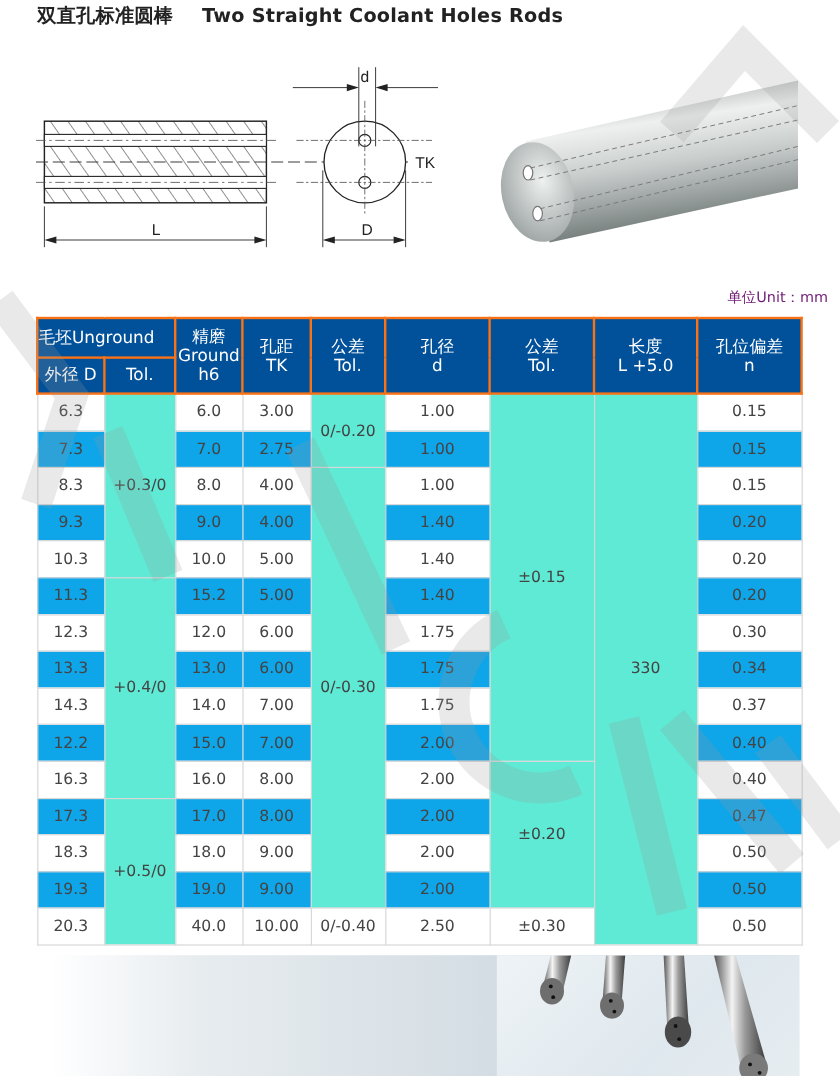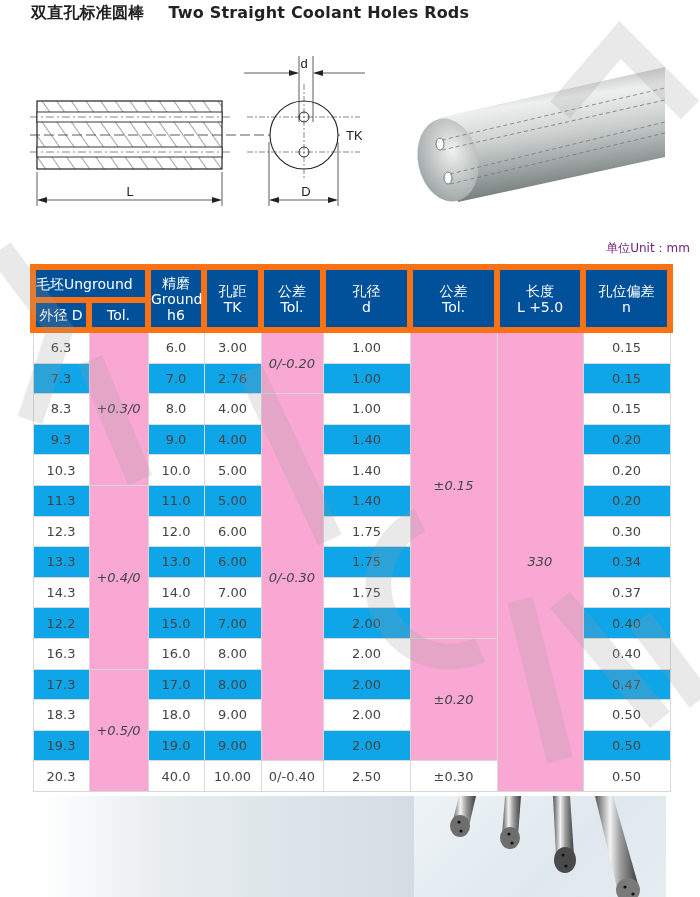--- a/index.html
+++ b/index.html
@@ -3,24 +3,24 @@
 <meta charset="utf-8">
 <style>
   html,body{margin:0;padding:0;}
   body{width:700px;height:897px;background:#fff;position:relative;overflow:hidden;font-family:"DejaVu Sans","Liberation Sans",sans-serif;color:#333;}
   .title{position:absolute;left:31px;top:3px;font-size:16px;font-weight:bold;color:#222;white-space:nowrap;letter-spacing:0.2px;}
   .title .en{margin-left:24px;}
   .drawing{position:absolute;left:0;top:40px;}
   .rod3d{position:absolute;left:400px;top:40px;}
   .unit{position:absolute;right:10px;top:240px;font-size:12px;color:#701a75;}
   table.spec{position:absolute;left:30px;top:264px;border-collapse:collapse;table-layout:fixed;width:637px;}
-  table.spec th{background:#00509a;color:#fff;font-weight:normal;font-size:14px;line-height:16px;border:6px solid #f97316;padding:0;text-align:center;}
+  table.spec th{background:#00509a;color:#fff;font-weight:normal;font-size:14px;line-height:16px;border:2px solid #f97316;padding:0;text-align:center;}
   table.spec td{font-size:13px;color:#444;border:1px solid #d8d8d8;text-align:center;height:29.6px;padding:0;background:#fff;}
   table.spec td.b{background:#0ea5e9;}
-  table.spec td.merge{background:#f9a8d4;font-style:italic;}
+  table.spec td.merge{background:#5eead4;}
   .banner{position:absolute;left:42px;top:796px;width:624px;height:101px;background:linear-gradient(to right,#fff 0%,#e7ecef 20%,#d6dfe5 55%,#c7d3db 75%);}
   .banner .photo{position:absolute;left:372px;top:0;width:252px;height:101px;background:linear-gradient(135deg,#eef3f6 0%,#dfe8ee 60%,#e6edf1 100%);overflow:hidden;}
   .watermark{position:absolute;left:0;top:0;width:700px;height:897px;pointer-events:none;}
 </style>
 </head>
 <body>
 
 <div class="title">
   <span>双直孔标准圆棒</span><span class="en">Two Straight Coolant Holes Rods</span>
 </div>
@@ -132,21 +132,21 @@
       <td>3.00</td>
       <td rowspan="2" class="merge">0/-0.20</td>
       <td>1.00</td>
       <td rowspan="10" class="merge">±0.15</td>
       <td rowspan="15" class="merge">330</td>
       <td>0.15</td>
     </tr>
     <tr>
       <td class="b">7.3</td>
       <td class="b">7.0</td>
-      <td class="b">2.76</td>
+      <td class="b">2.75</td>
       <td class="b">1.00</td>
       <td class="b">0.15</td>
     </tr>
     <tr>
       <td>8.3</td>
       <td>8.0</td>
       <td>4.00</td>
       <td rowspan="12" class="merge">0/-0.30</td>
       <td>1.00</td>
       <td>0.15</td>
@@ -161,21 +161,21 @@
     <tr>
       <td>10.3</td>
       <td>10.0</td>
       <td>5.00</td>
       <td>1.40</td>
       <td>0.20</td>
     </tr>
     <tr>
       <td class="b">11.3</td>
       <td rowspan="6" class="merge">+0.4/0</td>
-      <td class="b">11.0</td>
+      <td class="b">15.2</td>
       <td class="b">5.00</td>
       <td class="b">1.40</td>
       <td class="b">0.20</td>
     </tr>
     <tr>
       <td>12.3</td>
       <td>12.0</td>
       <td>6.00</td>
       <td>1.75</td>
       <td>0.30</td>

